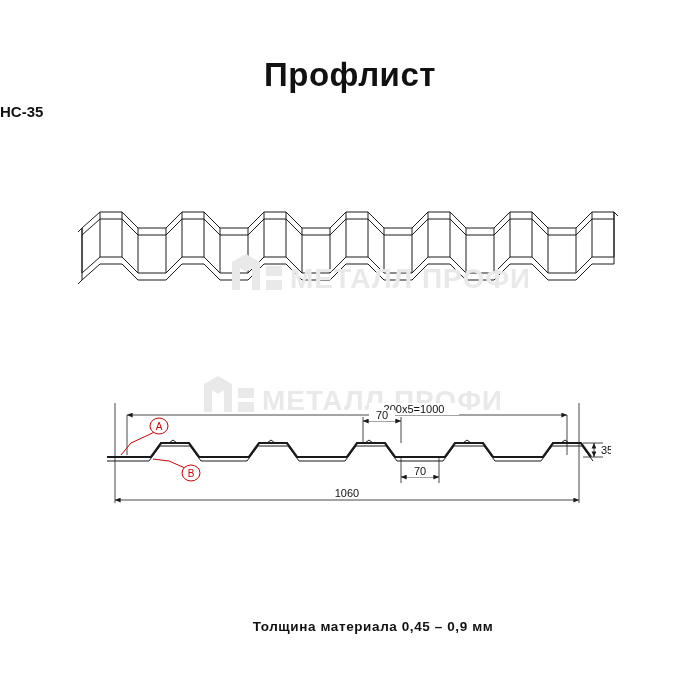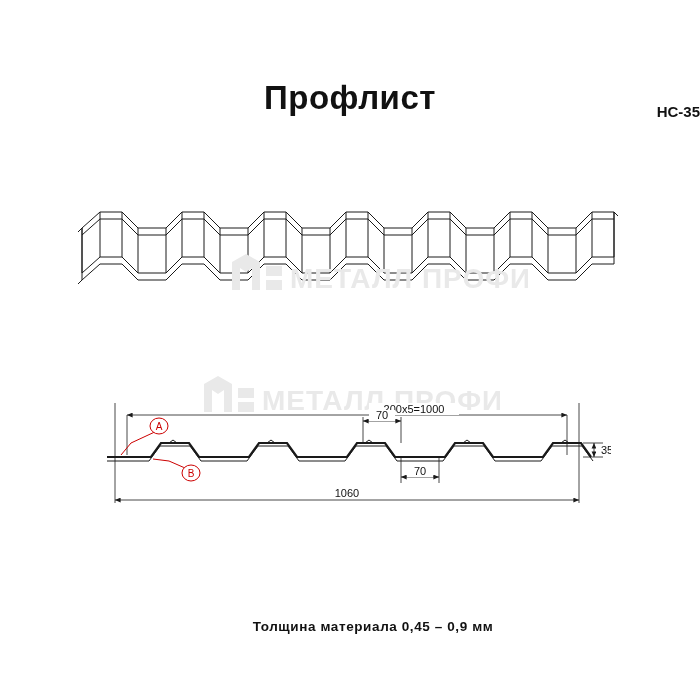--- a/index.html
+++ b/index.html
@@ -24,28 +24,27 @@
   .title {
     position: absolute;
     left: 0;
     top: 56px;
     width: 700px;
     text-align: center;
     font-size: 33px;
     font-weight: bold;
     letter-spacing: 0.5px;
     color: #111111;
-    margin-top: 23px;
   }
   .subtitle {
     position: absolute;
     left: 0;
     top: 103px;
     width: 700px;
-    text-align: right;
+    text-align: left;
     font-size: 15px;
     font-weight: bold;
     color: #111111;
   }
   .footer-note {
     position: absolute;
     left: 0;
     top: 619px;
     width: 700px;
     text-align: center;

